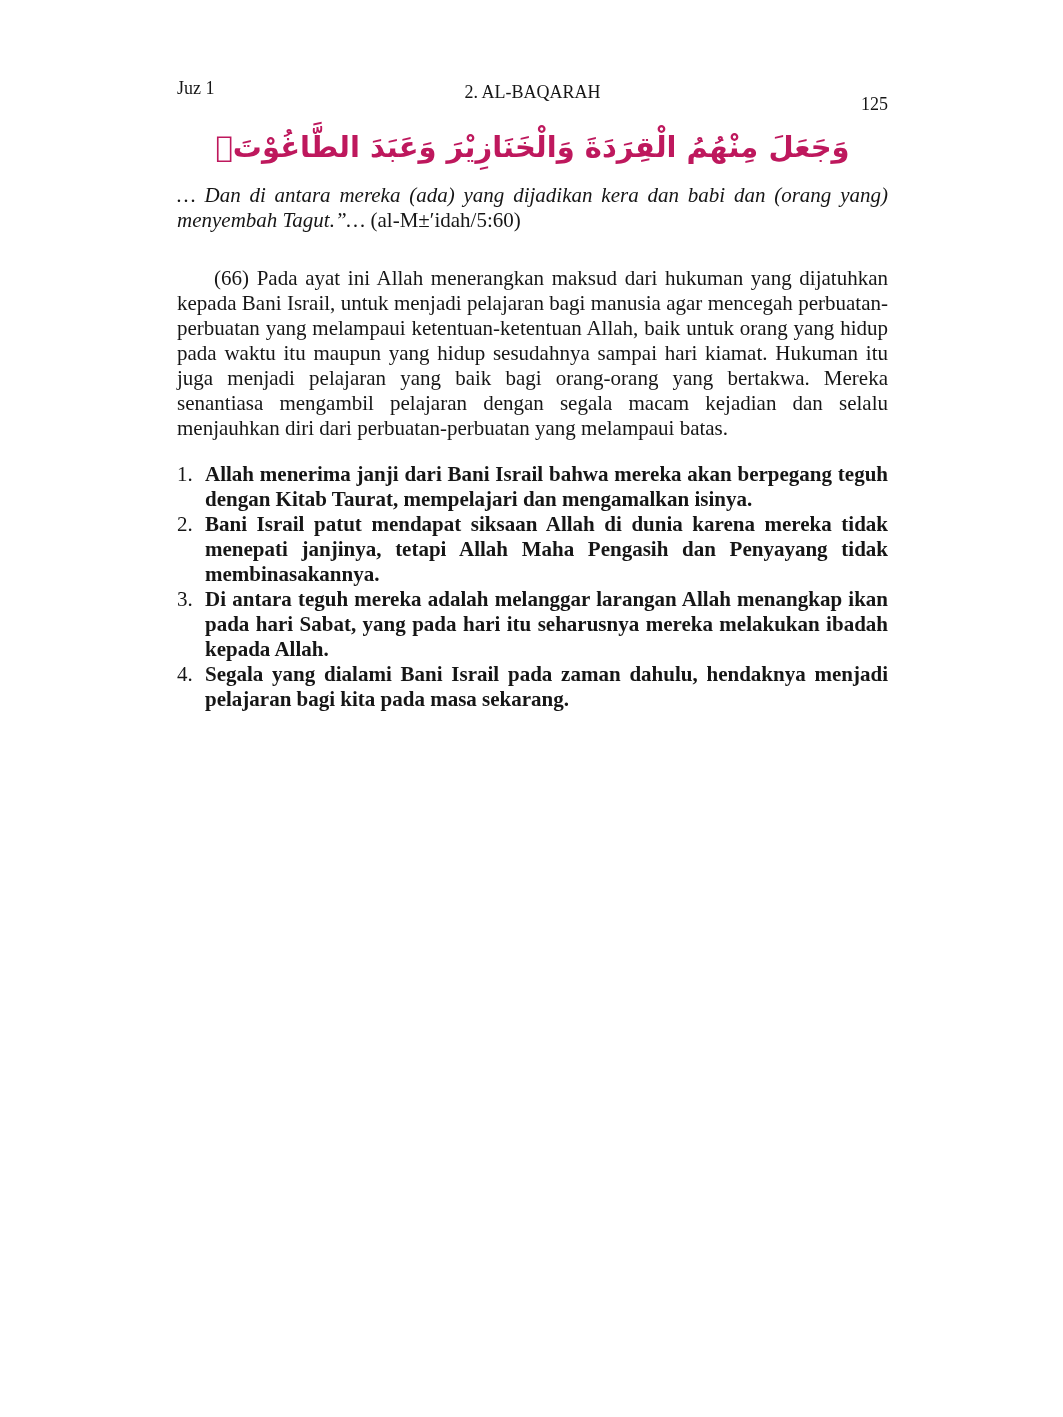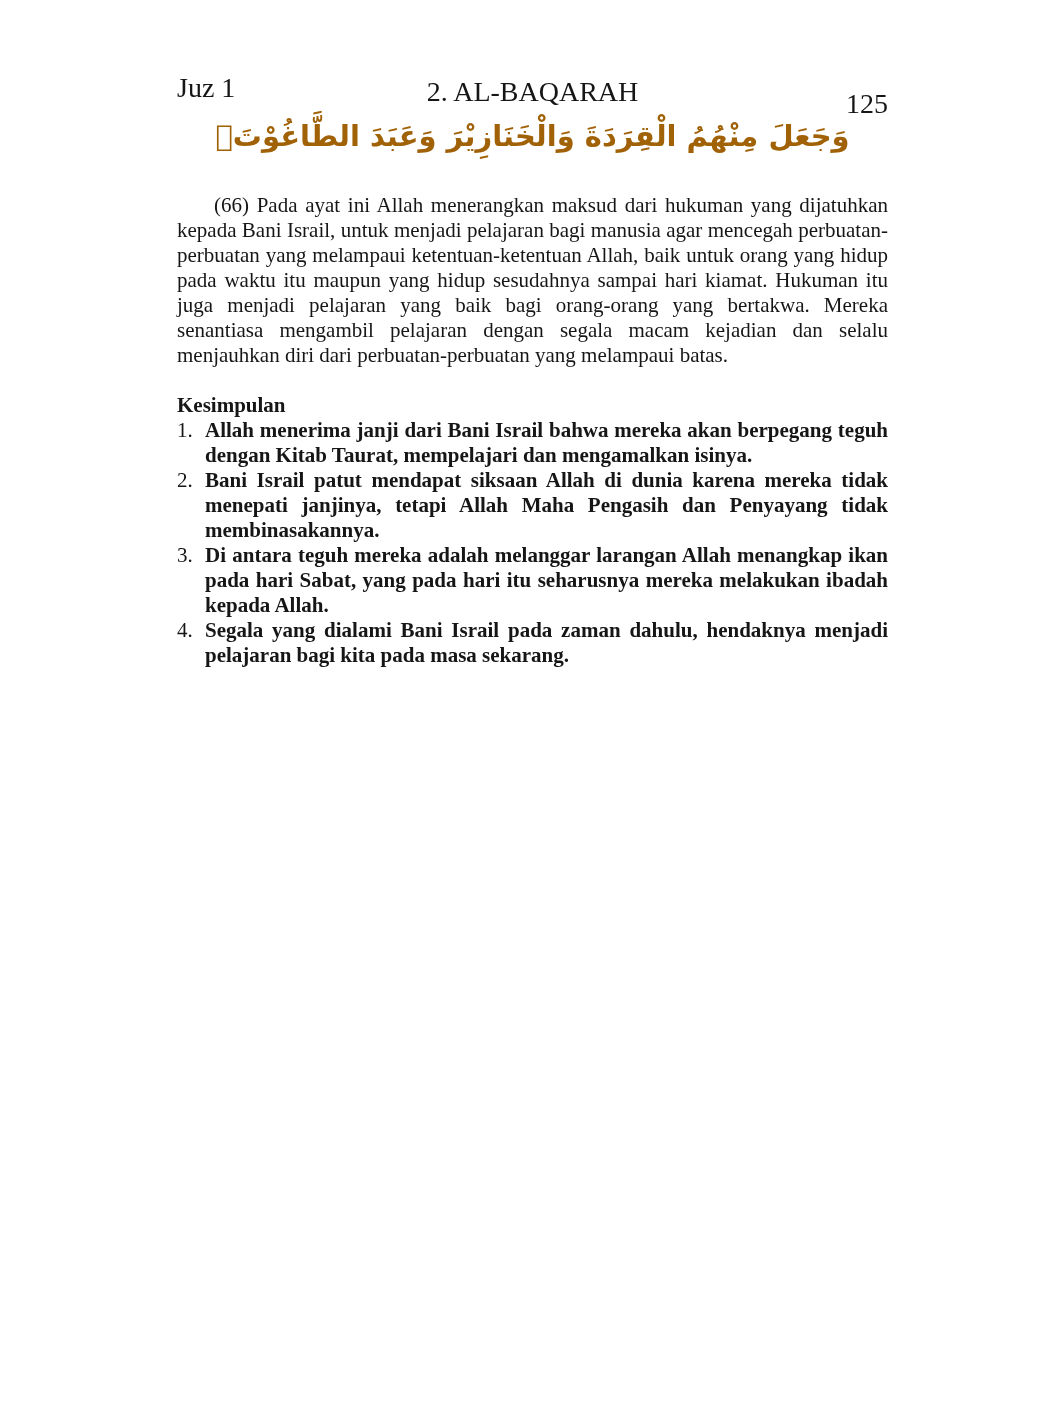--- a/index.html
+++ b/index.html
@@ -16,45 +16,45 @@
   .content {
     position: absolute;
     left: 177px;
     top: 76px;
     width: 711px;
   }
   
   .running-head {
     position: relative;
     height: 24px;
-    font-size: 28px;
+    font-size: 18px;
     line-height: 24px;
     white-space: nowrap;
   }
   .rh-left   { position: absolute; left: 0; top: 0; }
   .rh-center { position: absolute; left: 0; right: 0; top: 4px; text-align: center; }
   .rh-right  { position: absolute; right: 0; top: 16px; }
 
   
   .body-text {
     font-size: 21px;
     line-height: 25px;
     text-align: justify;
   }
   .p-intro { margin-top: 60px; }
   .arabic-line {
-    margin-top: 12px;
+    margin-top: 23px;
     height: 48px;
     line-height: 48px;
     text-align: center;
     direction: rtl;
     font-family: "DejaVu Sans", sans-serif;
     font-weight: bold;
     font-size: 29px;
-    color: #a16207;
+    color: #be185d;
   }
   .p-quote { margin-top: 12px; font-style: italic; }
   .p-quote .roman { font-style: normal; }
   .p-commentary { margin-top: 33px; text-indent: 37px; }
   .section-heading {
     margin-top: 25px;
     font-size: 21px;
     line-height: 25px;
     font-weight: bold;
   }
@@ -71,24 +71,24 @@
 
     <div class="running-head">
       <span class="rh-left">Juz 1</span>
       <span class="rh-center">2. AL-BAQARAH</span>
       <span class="rh-right">125</span>
     </div>
 
 
     <div class="arabic-line">وَجَعَلَ مِنْهُمُ الْقِرَدَةَ وَالْخَنَازِيْرَ وَعَبَدَ الطَّاغُوْتَۘ</div>
 
+    <p class="body-text p-quote"><span>… Dan di antara mereka (ada) yang dijadikan kera dan babi dan (orang yang) menyembah Tagut.”…</span><span class="roman"> (al-M±′idah/5:60)</span></p>
 
     <p class="body-text p-commentary">(66) Pada ayat ini Allah menerangkan maksud dari hukuman yang dijatuhkan kepada Bani Israil, untuk menjadi pelajaran bagi manusia agar mencegah perbuatan-perbuatan yang melampaui ketentuan-ketentuan Allah, baik untuk orang yang hidup pada waktu itu maupun yang hidup sesudahnya sampai hari kiamat. Hukuman itu juga menjadi pelajaran yang baik bagi orang-orang yang bertakwa. Mereka senantiasa mengambil pelajaran dengan segala macam kejadian dan selalu menjauhkan diri dari perbuatan-perbuatan yang melampaui batas.</p>
 
-    <div class="section-heading">Kesimpulan</div>
 
     <div class="body-text conclusion-list">
       <div class="list-item">
         <span class="item-number">1.</span>
         <span class="item-text">Allah menerima janji dari Bani Israil bahwa mereka akan berpegang teguh dengan Kitab Taurat, mempelajari dan mengamalkan isinya.</span>
       </div>
       <div class="list-item">
         <span class="item-number">2.</span>
         <span class="item-text">Bani Israil patut mendapat siksaan Allah di dunia karena mereka tidak menepati janjinya, tetapi Allah Maha Pengasih dan Penyayang tidak membinasakannya.</span>
       </div>

